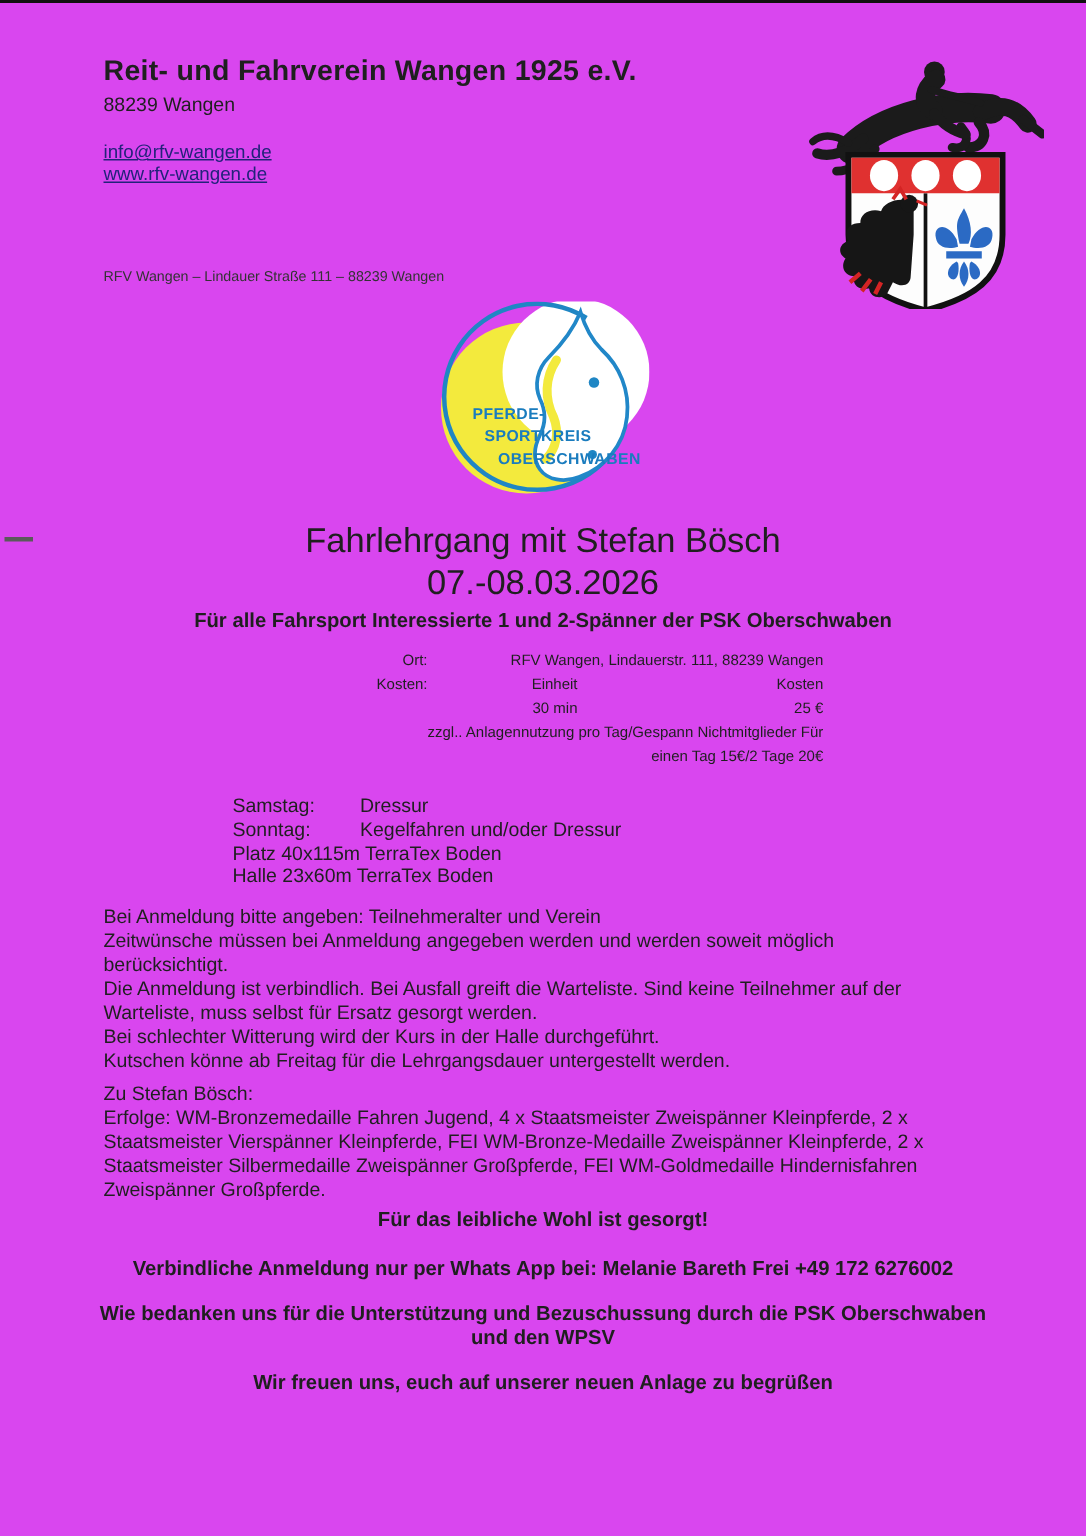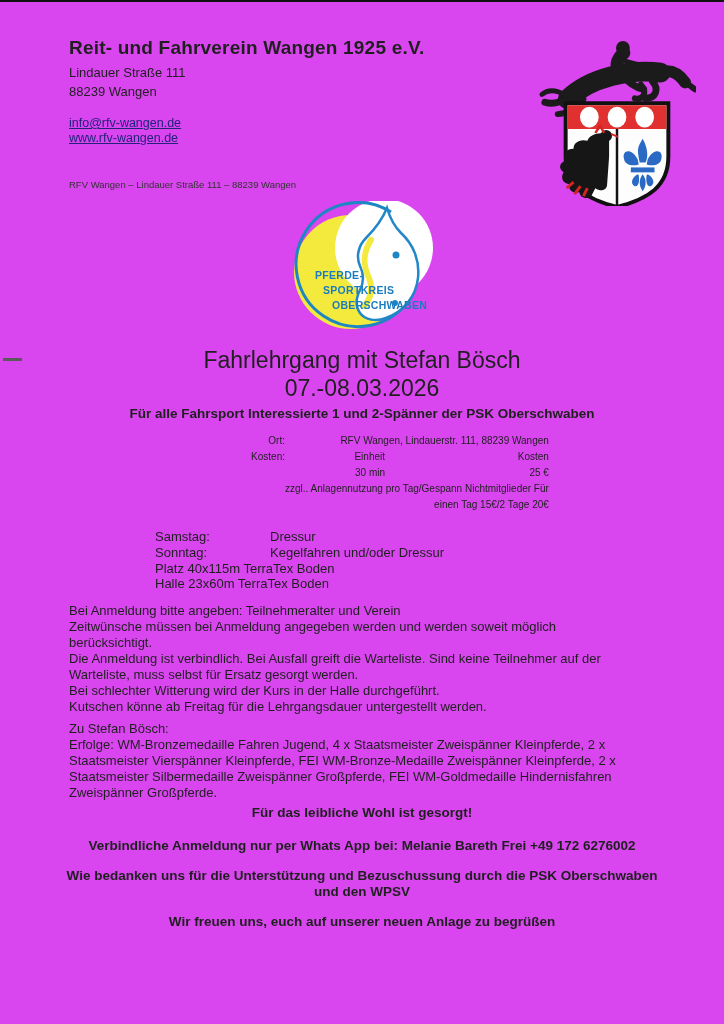--- a/index.html
+++ b/index.html
@@ -30,38 +30,37 @@
   
   .title-block{position:absolute;top:344px;left:0;width:724px;text-align:center;}
   .title-line{font-size:23px;font-weight:normal;line-height:28px;}
   .subtitle{font-size:13.5px;font-weight:bold;margin-top:4px;}
   
   .details{position:absolute;left:155px;top:431px;font-size:10px;line-height:16px;text-align:right;}
   .drow{display:grid;grid-template-columns:130px auto;}
   .inner{display:grid;grid-template-columns:100px auto;}
   
   .schedule{position:absolute;left:155px;top:527px;font-size:13px;line-height:15.8px;}
-  .srow{display:grid;grid-template-columns:85px auto;gap:30px;}
+  .srow{display:grid;grid-template-columns:85px auto;}
   
   .info{position:absolute;left:69px;top:601px;width:630px;font-size:13px;line-height:16px;}
   .bio{position:absolute;left:69px;top:719px;width:630px;font-size:13px;line-height:16px;}
   .center-bold{position:absolute;left:0;width:724px;text-align:center;font-size:13.5px;font-weight:bold;line-height:16px;}
   .wohl{top:803px;}
   .f1{top:836px;}
   .f2{top:866px;}
   .f3{top:912px;}
 </style>
 </head>
 <body>
 
 <div class="page">
 
   <div class="header">
     <div class="org-name">Reit- und Fahrverein Wangen 1925 e.V.</div>
-    <div class="addr addr-first">Lindauer Straße 111</div>
     <div class="addr">88239 Wangen</div>
     <div class="links">
       <a class="link" href="#">info@rfv-wangen.de</a>
       <a class="link" href="#">www.rfv-wangen.de</a>
     </div>
   </div>
   <div class="sender-line">RFV Wangen – Lindauer Straße 111 – 88239 Wangen</div>
 
   <div class="fold-mark"></div>
 

